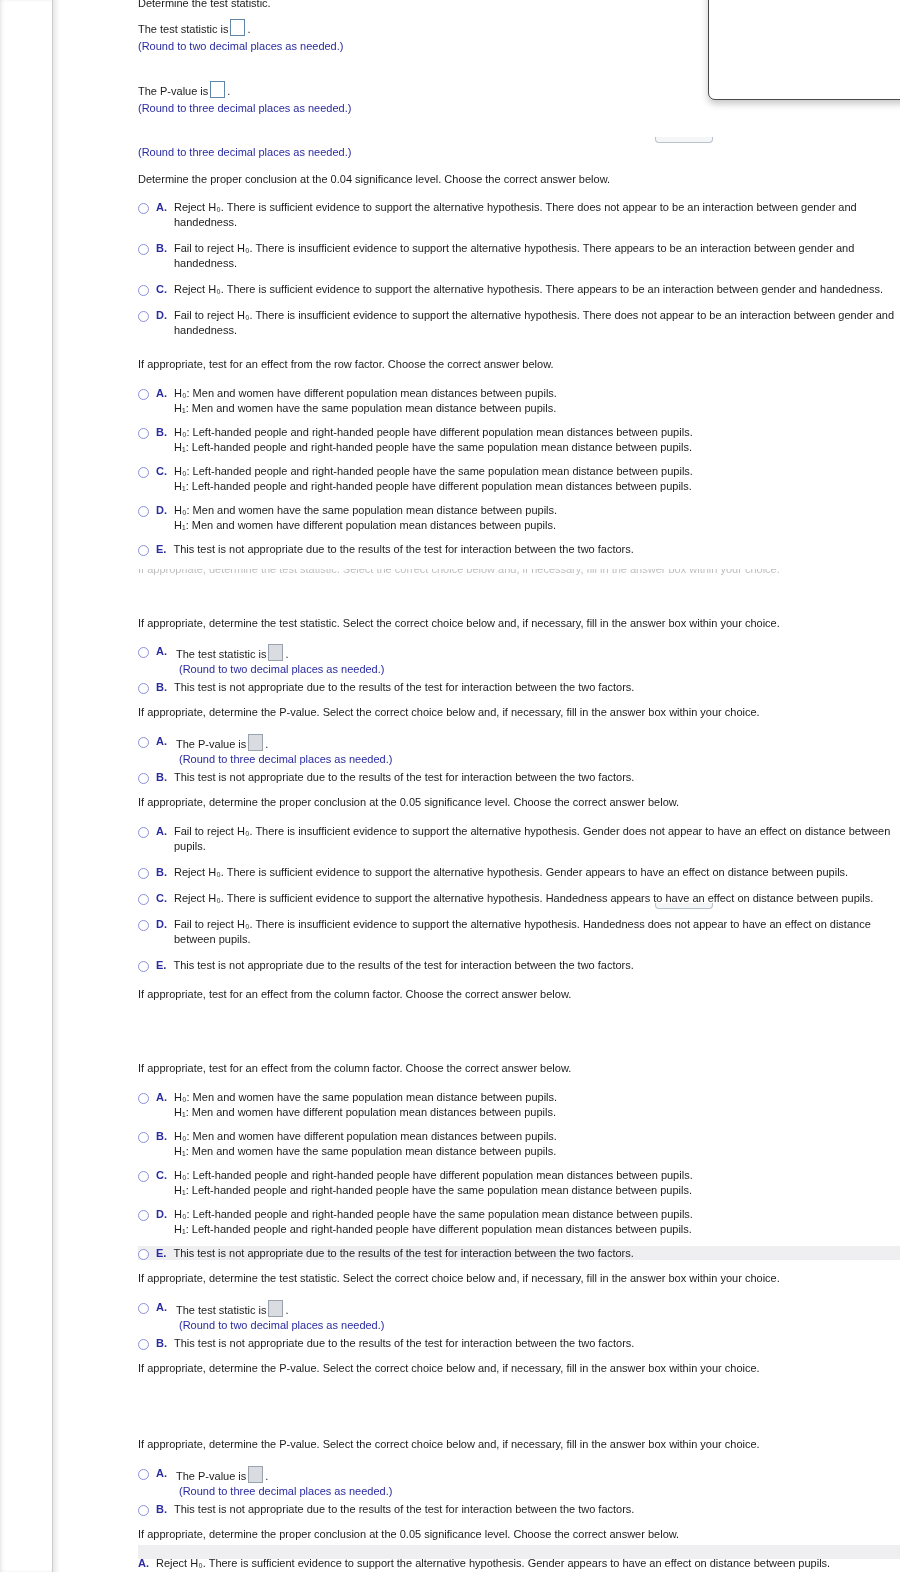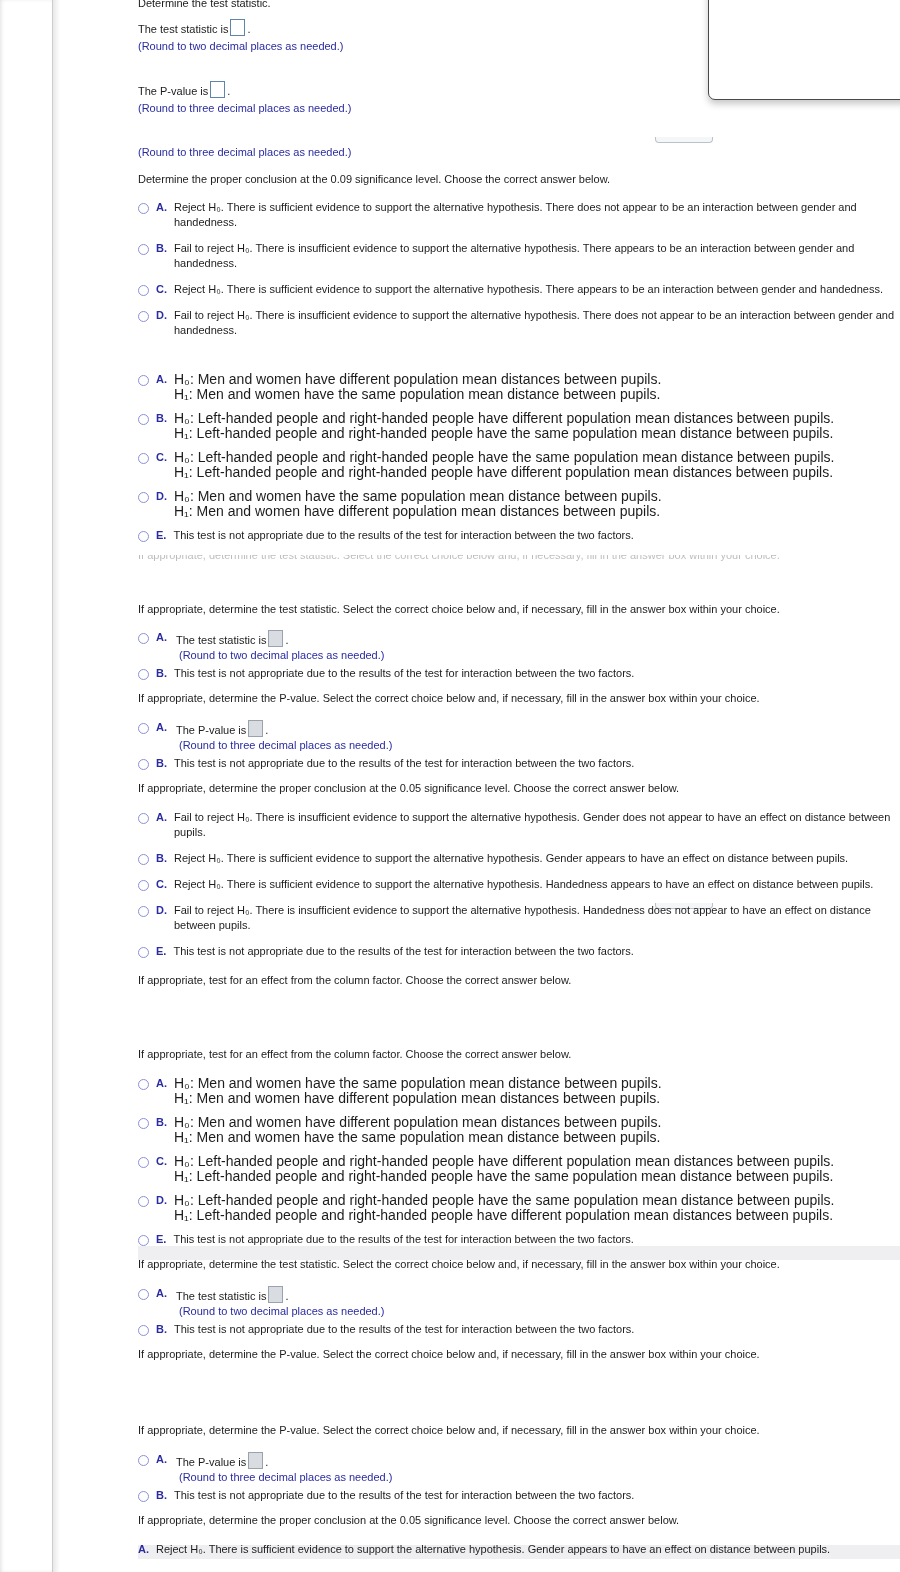--- a/index.html
+++ b/index.html
@@ -45,21 +45,21 @@
 
   
   .opt{display:flex;align-items:flex-start;margin:0;padding:0;line-height:15px;}
   .radio{
     flex:0 0 auto;width:9px;height:9px;border-radius:50%;
     border:1.4px solid #8c91d6;background:#fff;
     margin:3px 7px 0 0;
   }
   .optletter{flex:0 0 auto;color:#2a2ba0;font-weight:bold;margin-right:7px;font-size:11px;}
   .opttext{flex:1 1 auto;font-size:11px;color:#1c1c1c;}
-  .hyp{display:block;font-size:14px;}
+  .hyp{display:block;font-size:11px;}
 
   
   .opt.sub .optletter{margin-right:9px;}
   .opt.sub .opttext{font-size:11px;}
   .indent-note{margin-left:41px;color:#2a2ba0;font-size:11px;line-height:15px;}
 
   
   .print-panel{
     position:absolute;left:648px;top:-60px;width:300px;height:158px;
     background:#ffffff;border:1.6px solid #4a4a4a;border-radius:7px;
@@ -116,21 +116,21 @@
     <div class="spacer14"></div>
     <div class="q">
       <span>The P-value is</span><span class="ibox"></span><span>.</span>
     </div>
     <div class="q blue" style="margin-top:3px;">(Round to three decimal places as needed.)</div>
 
     <div style="height:30px;"></div>
     <div class="q blue">(Round to three decimal places as needed.)</div>
 
     <div style="height:13px;"></div>
-    <div class="q">Determine the proper conclusion at the 0.09 significance level. Choose the correct answer below.</div>
+    <div class="q">Determine the proper conclusion at the 0.04 significance level. Choose the correct answer below.</div>
 
     <div style="height:14px;"></div>
     <div class="opt" style="margin-bottom:11px;">
       <span class="radio"></span>
       <span class="optletter">A.</span>
       <span class="opttext">Reject H₀. There is sufficient evidence to support the alternative hypothesis. There does not appear to be an interaction between gender and handedness.</span>
     </div>
     <div class="opt" style="margin-bottom:11px;">
       <span class="radio"></span>
       <span class="optletter">B.</span>
@@ -141,20 +141,21 @@
       <span class="optletter">C.</span>
       <span class="opttext">Reject H₀. There is sufficient evidence to support the alternative hypothesis. There appears to be an interaction between gender and handedness.</span>
     </div>
     <div class="opt" style="margin-bottom:11px;">
       <span class="radio"></span>
       <span class="optletter">D.</span>
       <span class="opttext">Fail to reject H₀. There is insufficient evidence to support the alternative hypothesis. There does not appear to be an interaction between gender and handedness.</span>
     </div>
 
     <div style="height:8px;"></div>
+    <div class="q">If appropriate, test for an effect from the row factor. Choose the correct answer below.</div>
 
     <div style="height:15px;"></div>
     <div class="opt" style="margin-bottom:9px;">
       <span class="radio"></span>
       <span class="optletter">A.</span>
       <span class="opttext">
         <span class="hyp">H₀: Men and women have different population mean distances between pupils.</span>
         <span class="hyp">H₁: Men and women have the same population mean distance between pupils.</span>
       </span>
     </div>

